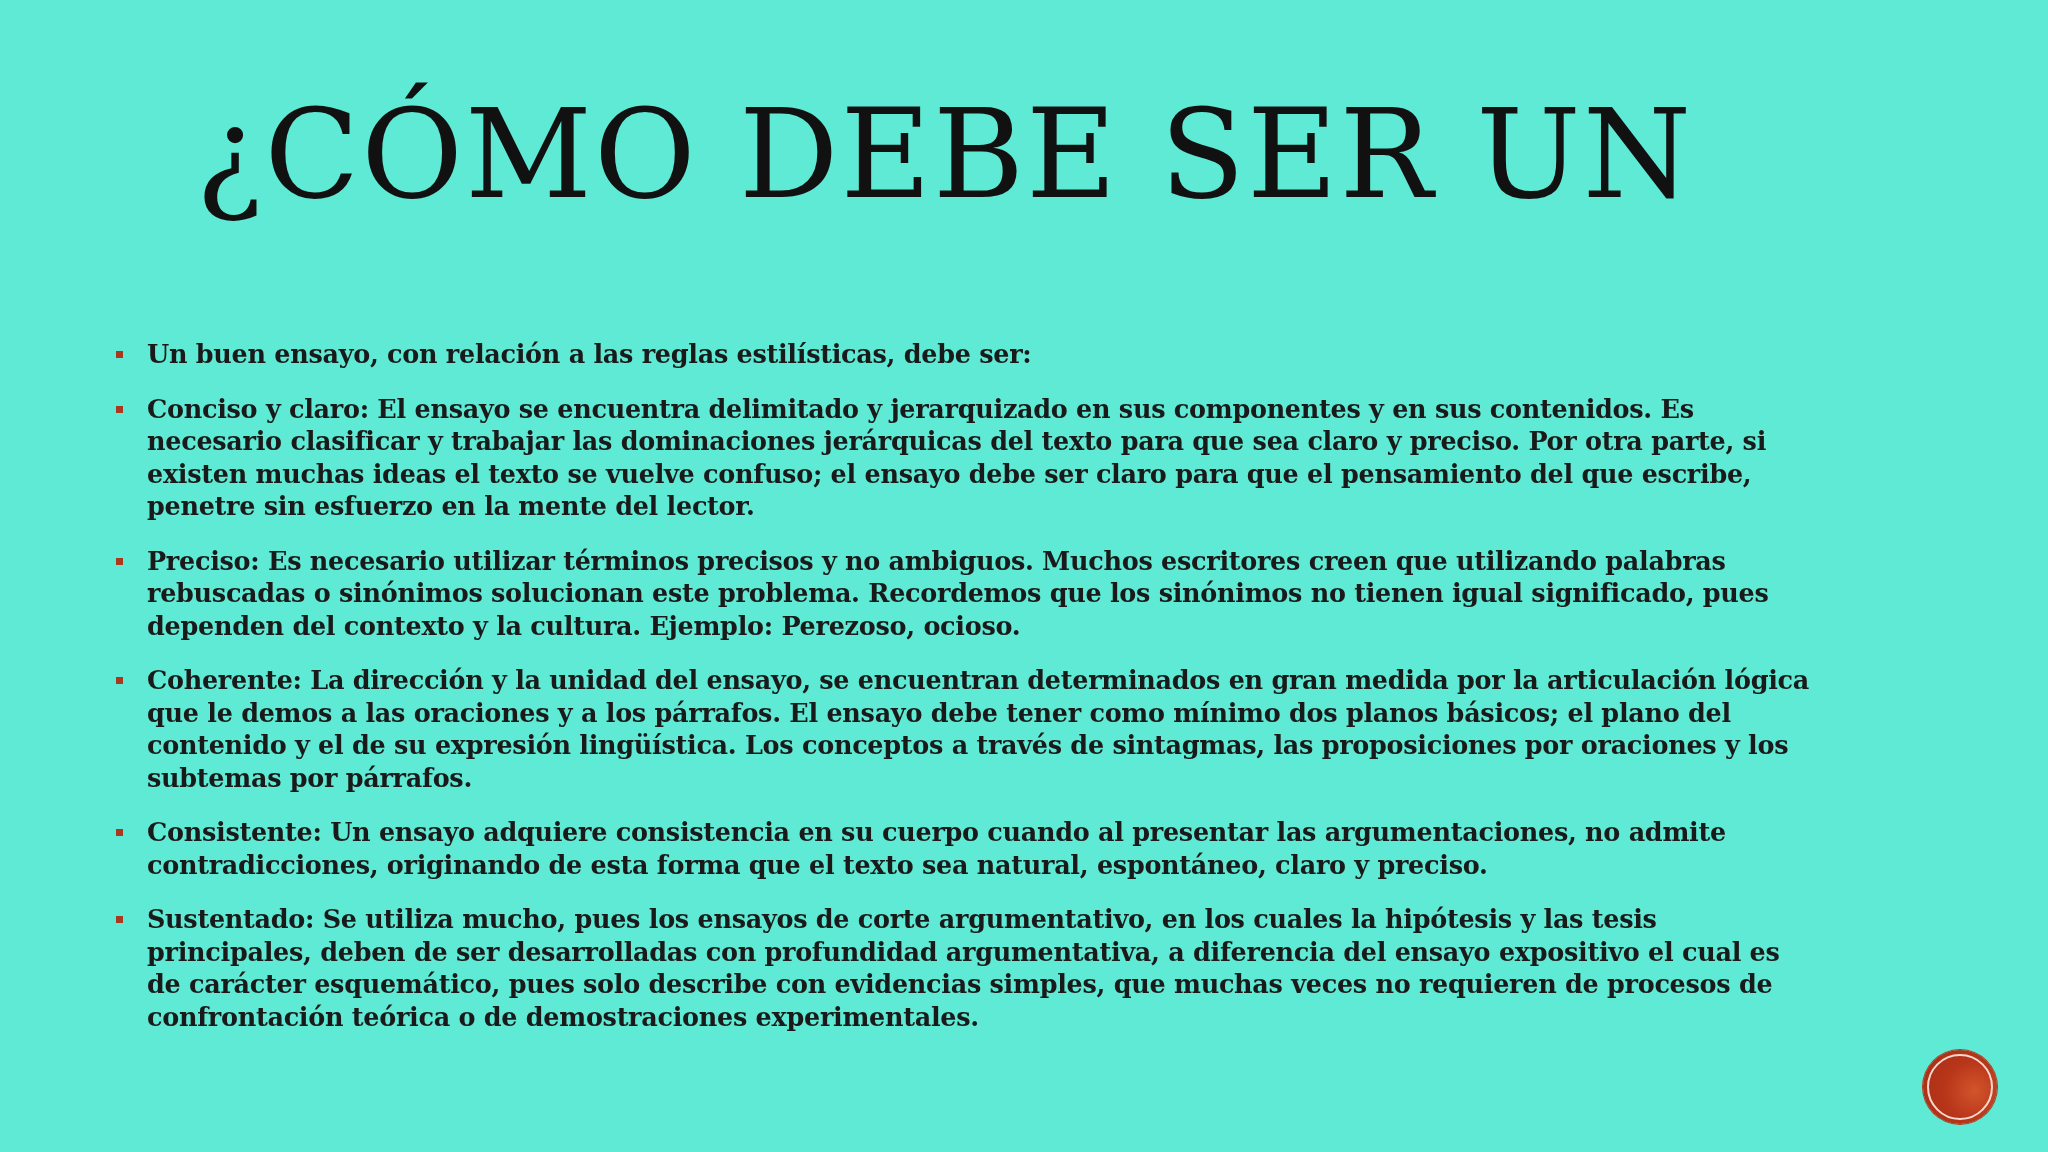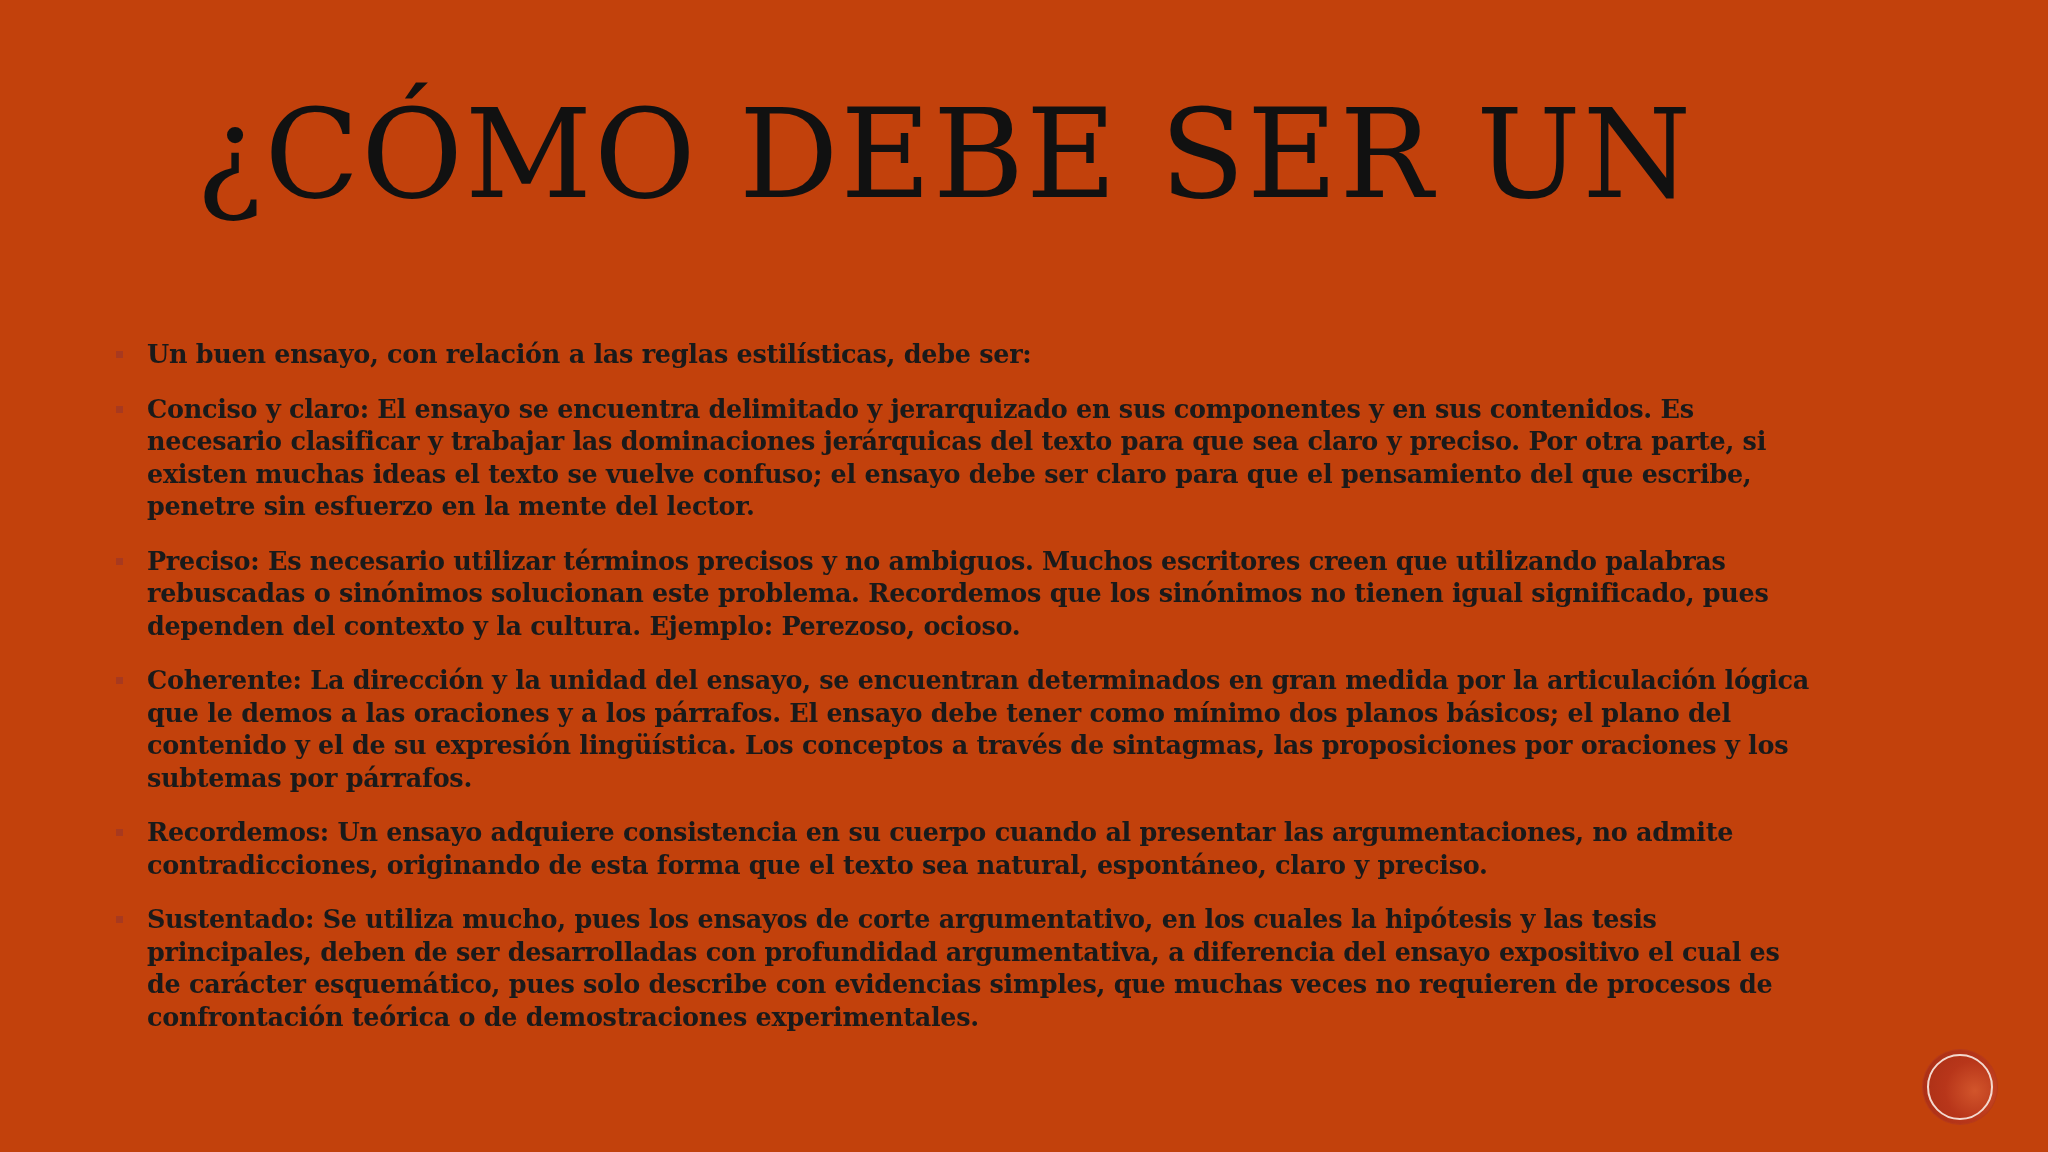--- a/index.html
+++ b/index.html
@@ -7,21 +7,21 @@
       padding: 0;
       width: 2048px;
       height: 1152px;
       background: #ffffff;
       overflow: hidden;
     }
     .slide {
       position: relative;
       width: 2048px;
       height: 1152px;
-      background: #c2410c;
+      background: #5eead4;
     }
     .title {
       position: absolute;
       left: 196px;
       top: 92px;
       width: 1600px;
       margin: 0;
       font-family: "DejaVu Serif", "Liberation Serif", serif;
       font-weight: normal;
       font-size: 124px;
@@ -102,21 +102,21 @@
     <li class="bullet-item">
       <span class="bullet-marker"></span>
       <span class="bullet-text">Preciso: Es necesario utilizar términos precisos y no ambiguos. Muchos escritores creen que utilizando palabras rebuscadas o sinónimos solucionan este problema. Recordemos que los sinónimos no tienen igual significado, pues dependen del contexto y la cultura. Ejemplo: Perezoso, ocioso.</span>
     </li>
     <li class="bullet-item">
       <span class="bullet-marker"></span>
       <span class="bullet-text">Coherente: La dirección y la unidad del ensayo, se encuentran determinados en gran medida por la articulación lógica que le demos a las oraciones y a los párrafos. El ensayo debe tener como mínimo dos planos básicos; el plano del contenido y el de su expresión lingüística. Los conceptos a través de sintagmas, las proposiciones por oraciones y los subtemas por párrafos.</span>
     </li>
     <li class="bullet-item">
       <span class="bullet-marker"></span>
-      <span class="bullet-text">Recordemos: Un ensayo adquiere consistencia en su cuerpo cuando al presentar las argumentaciones, no admite contradicciones, originando de esta forma que el texto sea natural, espontáneo, claro y preciso.</span>
+      <span class="bullet-text">Consistente: Un ensayo adquiere consistencia en su cuerpo cuando al presentar las argumentaciones, no admite contradicciones, originando de esta forma que el texto sea natural, espontáneo, claro y preciso.</span>
     </li>
     <li class="bullet-item">
       <span class="bullet-marker"></span>
       <span class="bullet-text">Sustentado: Se utiliza mucho, pues los ensayos de corte argumentativo, en los cuales la hipótesis y las tesis principales, deben de ser desarrolladas con profundidad argumentativa, a diferencia del ensayo expositivo el cual es de carácter esquemático, pues solo describe con evidencias simples, que muchas veces no requieren de procesos de confrontación teórica o de demostraciones experimentales.</span>
     </li>
   </ul>
 
   <div class="decor-circle"></div>
 </div>
 

